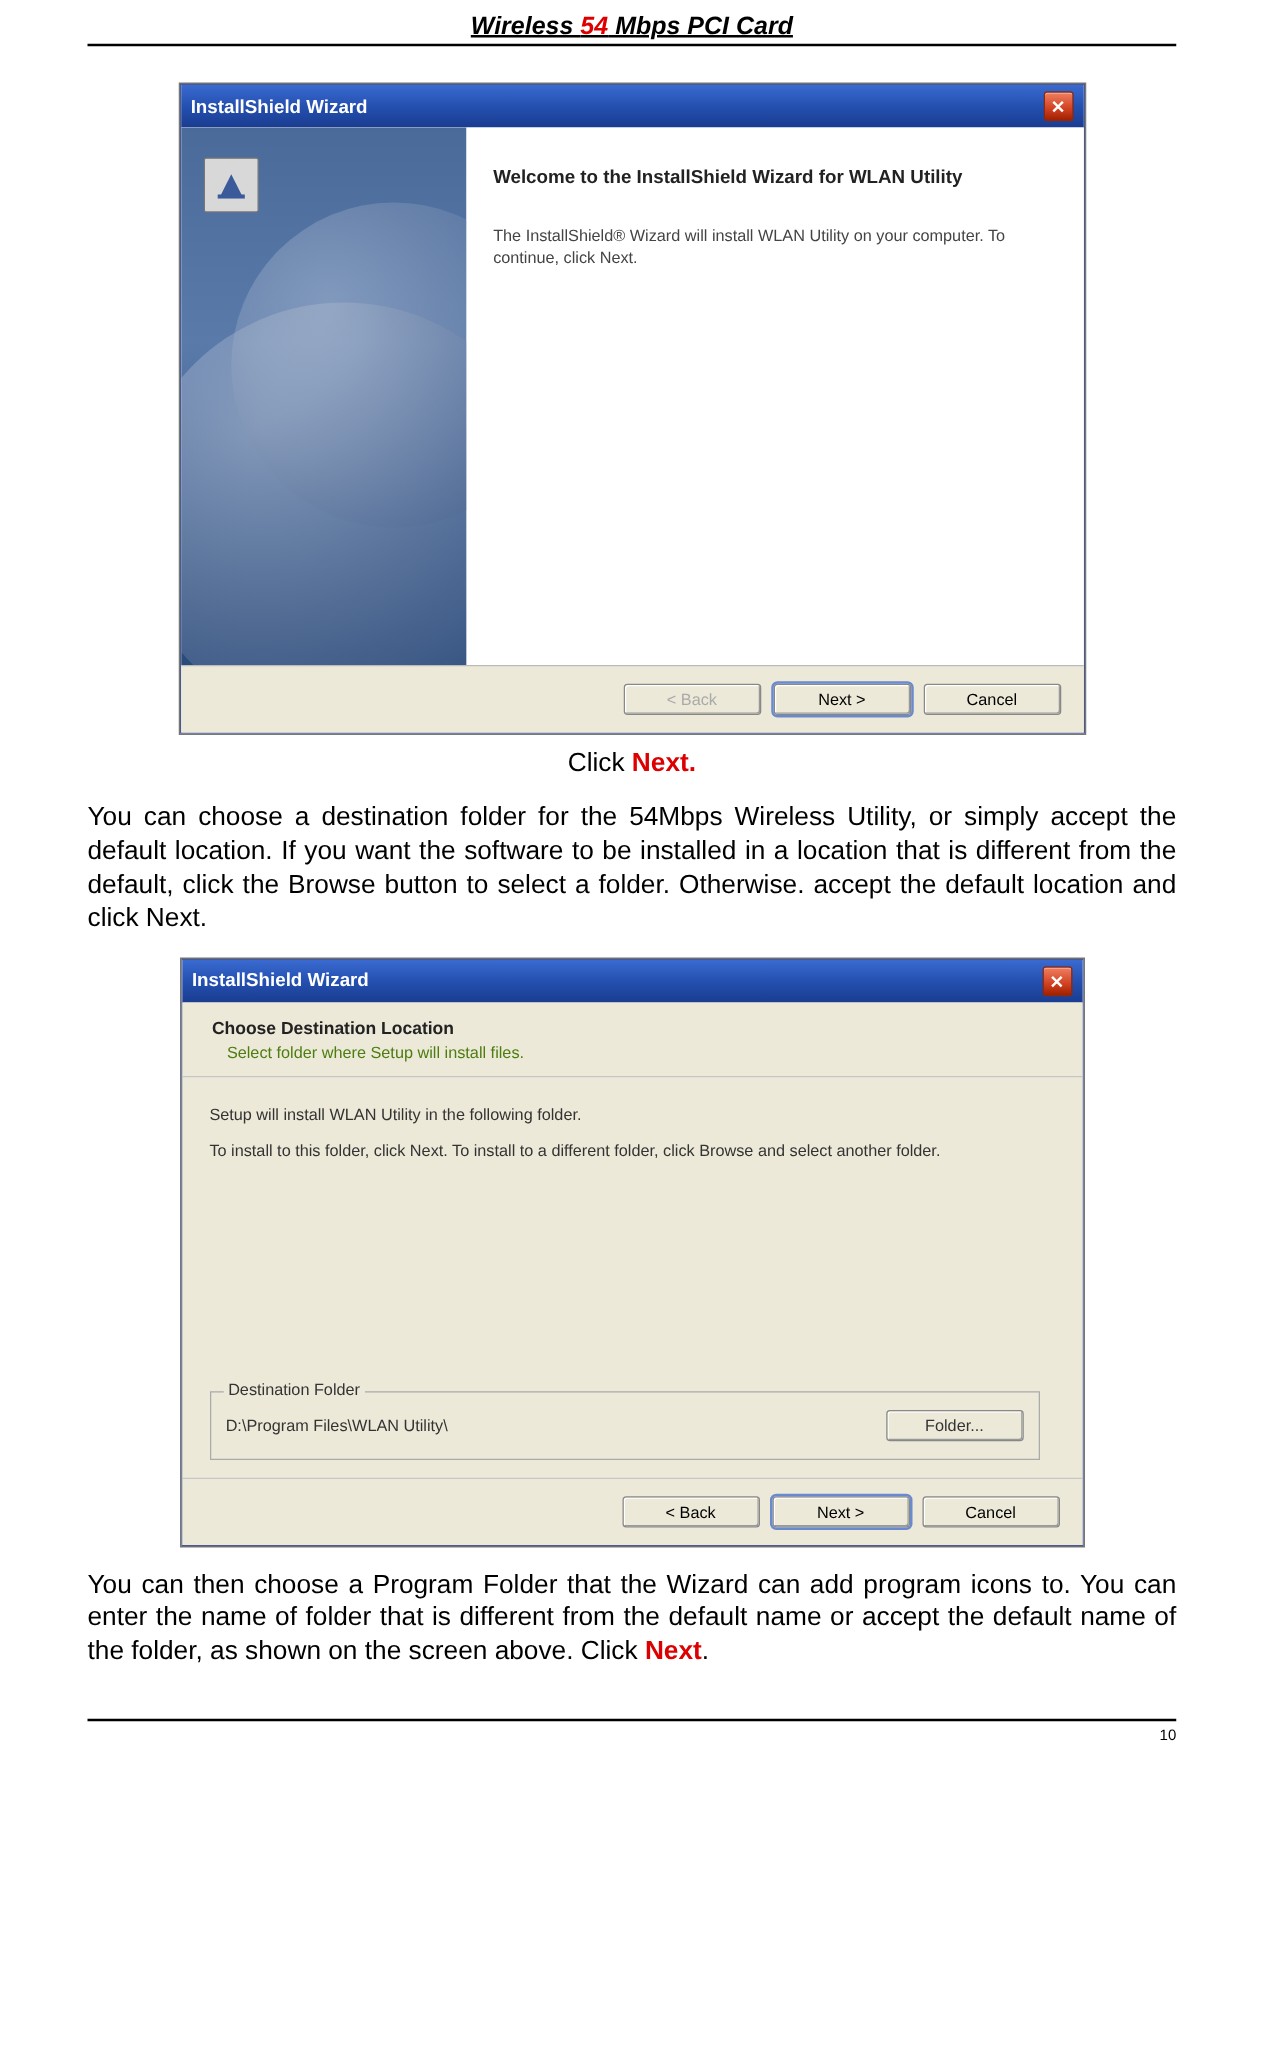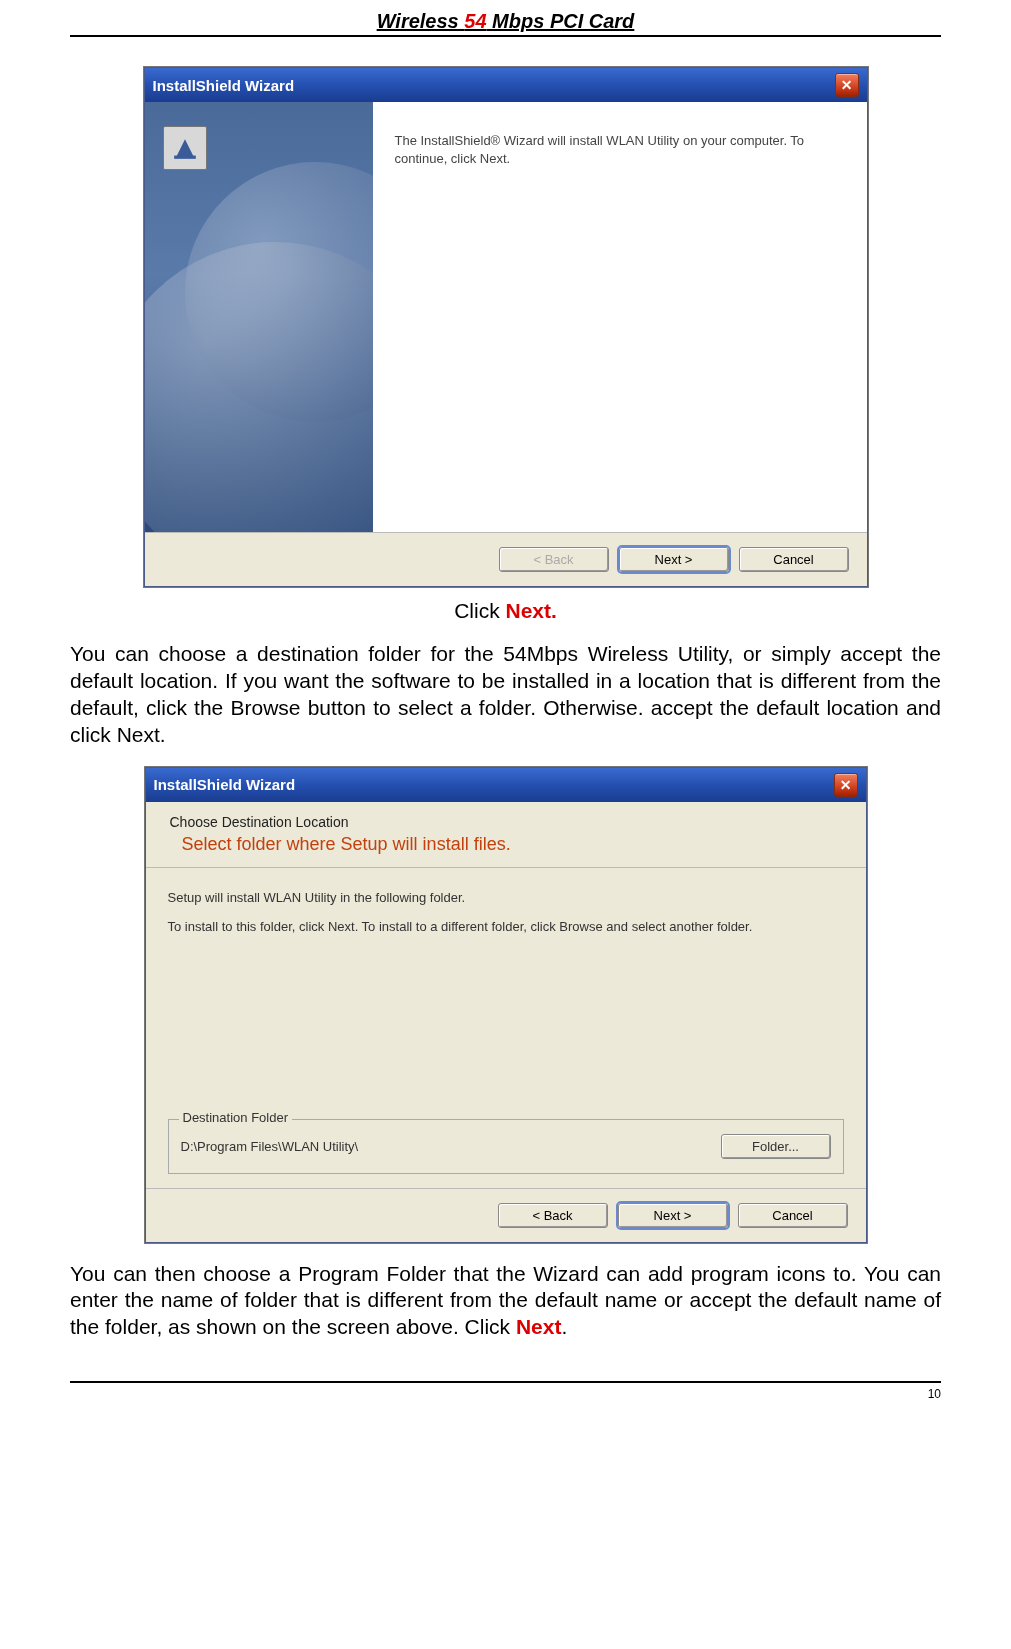--- a/index.html
+++ b/index.html
@@ -115,26 +115,26 @@
   .ss1-title { font-weight: bold; font-size: 15px; line-height: 1.3; margin-bottom: 28px; color: #222; }
   .ss1-text { font-size: 13px; color: #444; line-height: 1.35; }
   
   .ss2 { width: 720px; }
   .ss2-header {
     background: #ece9d8;
     padding: 10px 18px 10px 18px;
     border-bottom: 1px solid #bbb;
     font-family: Tahoma, Arial, sans-serif;
   }
-  .ss2-header-title { font-weight: normal; font-size: 14px; color: #222; margin: 2px 0 4px 6px; }
-  .ss2-header-sub { font-size: 18px; color: #c2410c; margin: 0 0 2px 18px; }
+  .ss2-header-title { font-weight: bold; font-size: 14px; color: #222; margin: 2px 0 4px 6px; }
+  .ss2-header-sub { font-size: 13px; color: #4d7c0f; margin: 0 0 2px 18px; }
   .ss2-body { background: #ece9d8; padding: 16px 22px 10px 22px; height: 320px; font-family: Tahoma, Arial, sans-serif; font-size: 13px; color: #333; position: relative; box-sizing: border-box; }
   .ss2-dest-frame {
     position: absolute;
-    left: 22px; right: 22px; bottom: 14px;
+    left: 22px; right: 34px; bottom: 14px;
     border: 1px solid #aaa;
     padding: 14px 12px 14px 12px;
   }
   .ss2-dest-legend {
     position: absolute; top: -10px; left: 10px;
     background: #ece9d8;
     padding: 0 4px;
     font-size: 13px;
   }
   .ss2-dest-inner {
@@ -193,20 +193,21 @@
         <div class="ss1-swoop1"></div>
         <div class="ss1-swoop2"></div>
         <div class="ss1-side-icon">
           <svg viewBox="0 0 24 24">
               <polygon points="4,20 12,4 20,20" fill="#3a5a9a"></polygon>
               <rect x="2" y="19" width="20" height="3" fill="#3a5a9a"></rect>
             </svg>
         </div>
       </div>
       <div class="ss1-main">
+        <div class="ss1-title">Welcome to the InstallShield Wizard for WLAN Utility</div>
         <div class="ss1-text">The InstallShield® Wizard will install WLAN Utility on your computer.  To continue, click Next.</div>
       </div>
     </div>
     <div class="btn-row">
       <div class="xp-btn disabled">&lt; Back</div>
       <div class="xp-btn default">Next &gt;</div>
       <div class="xp-btn">Cancel</div>
     </div>
   </div>
 

